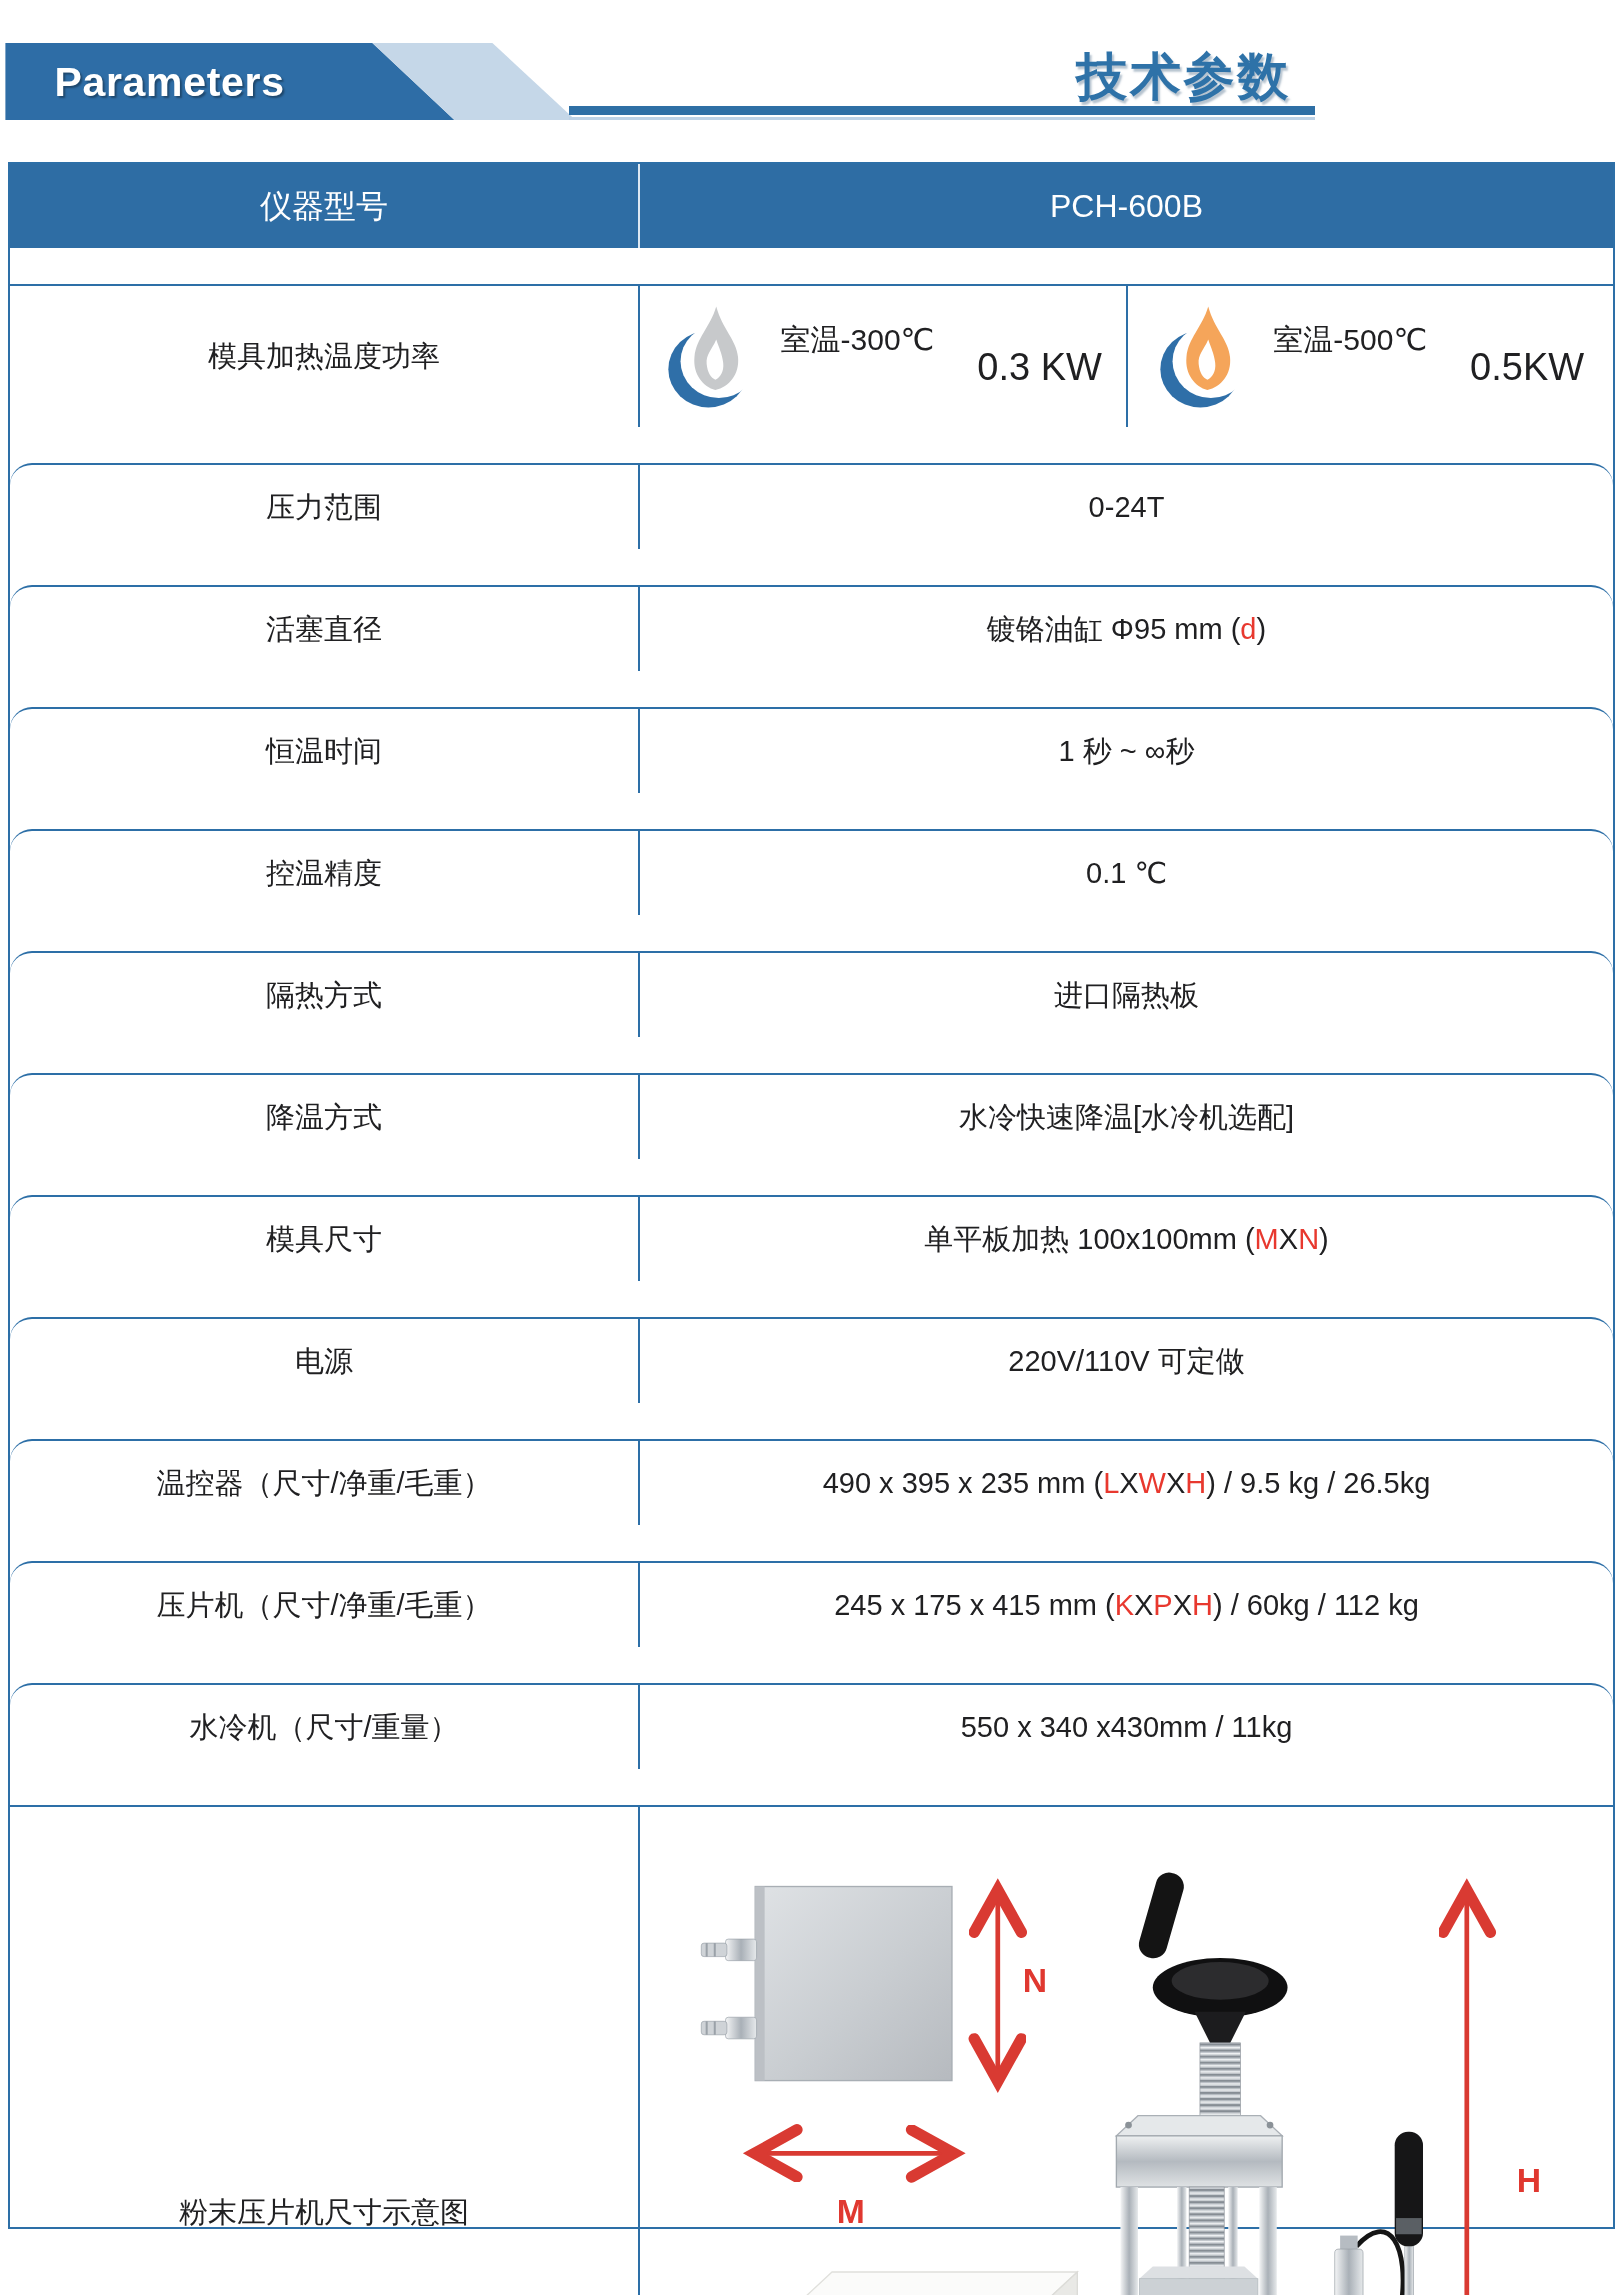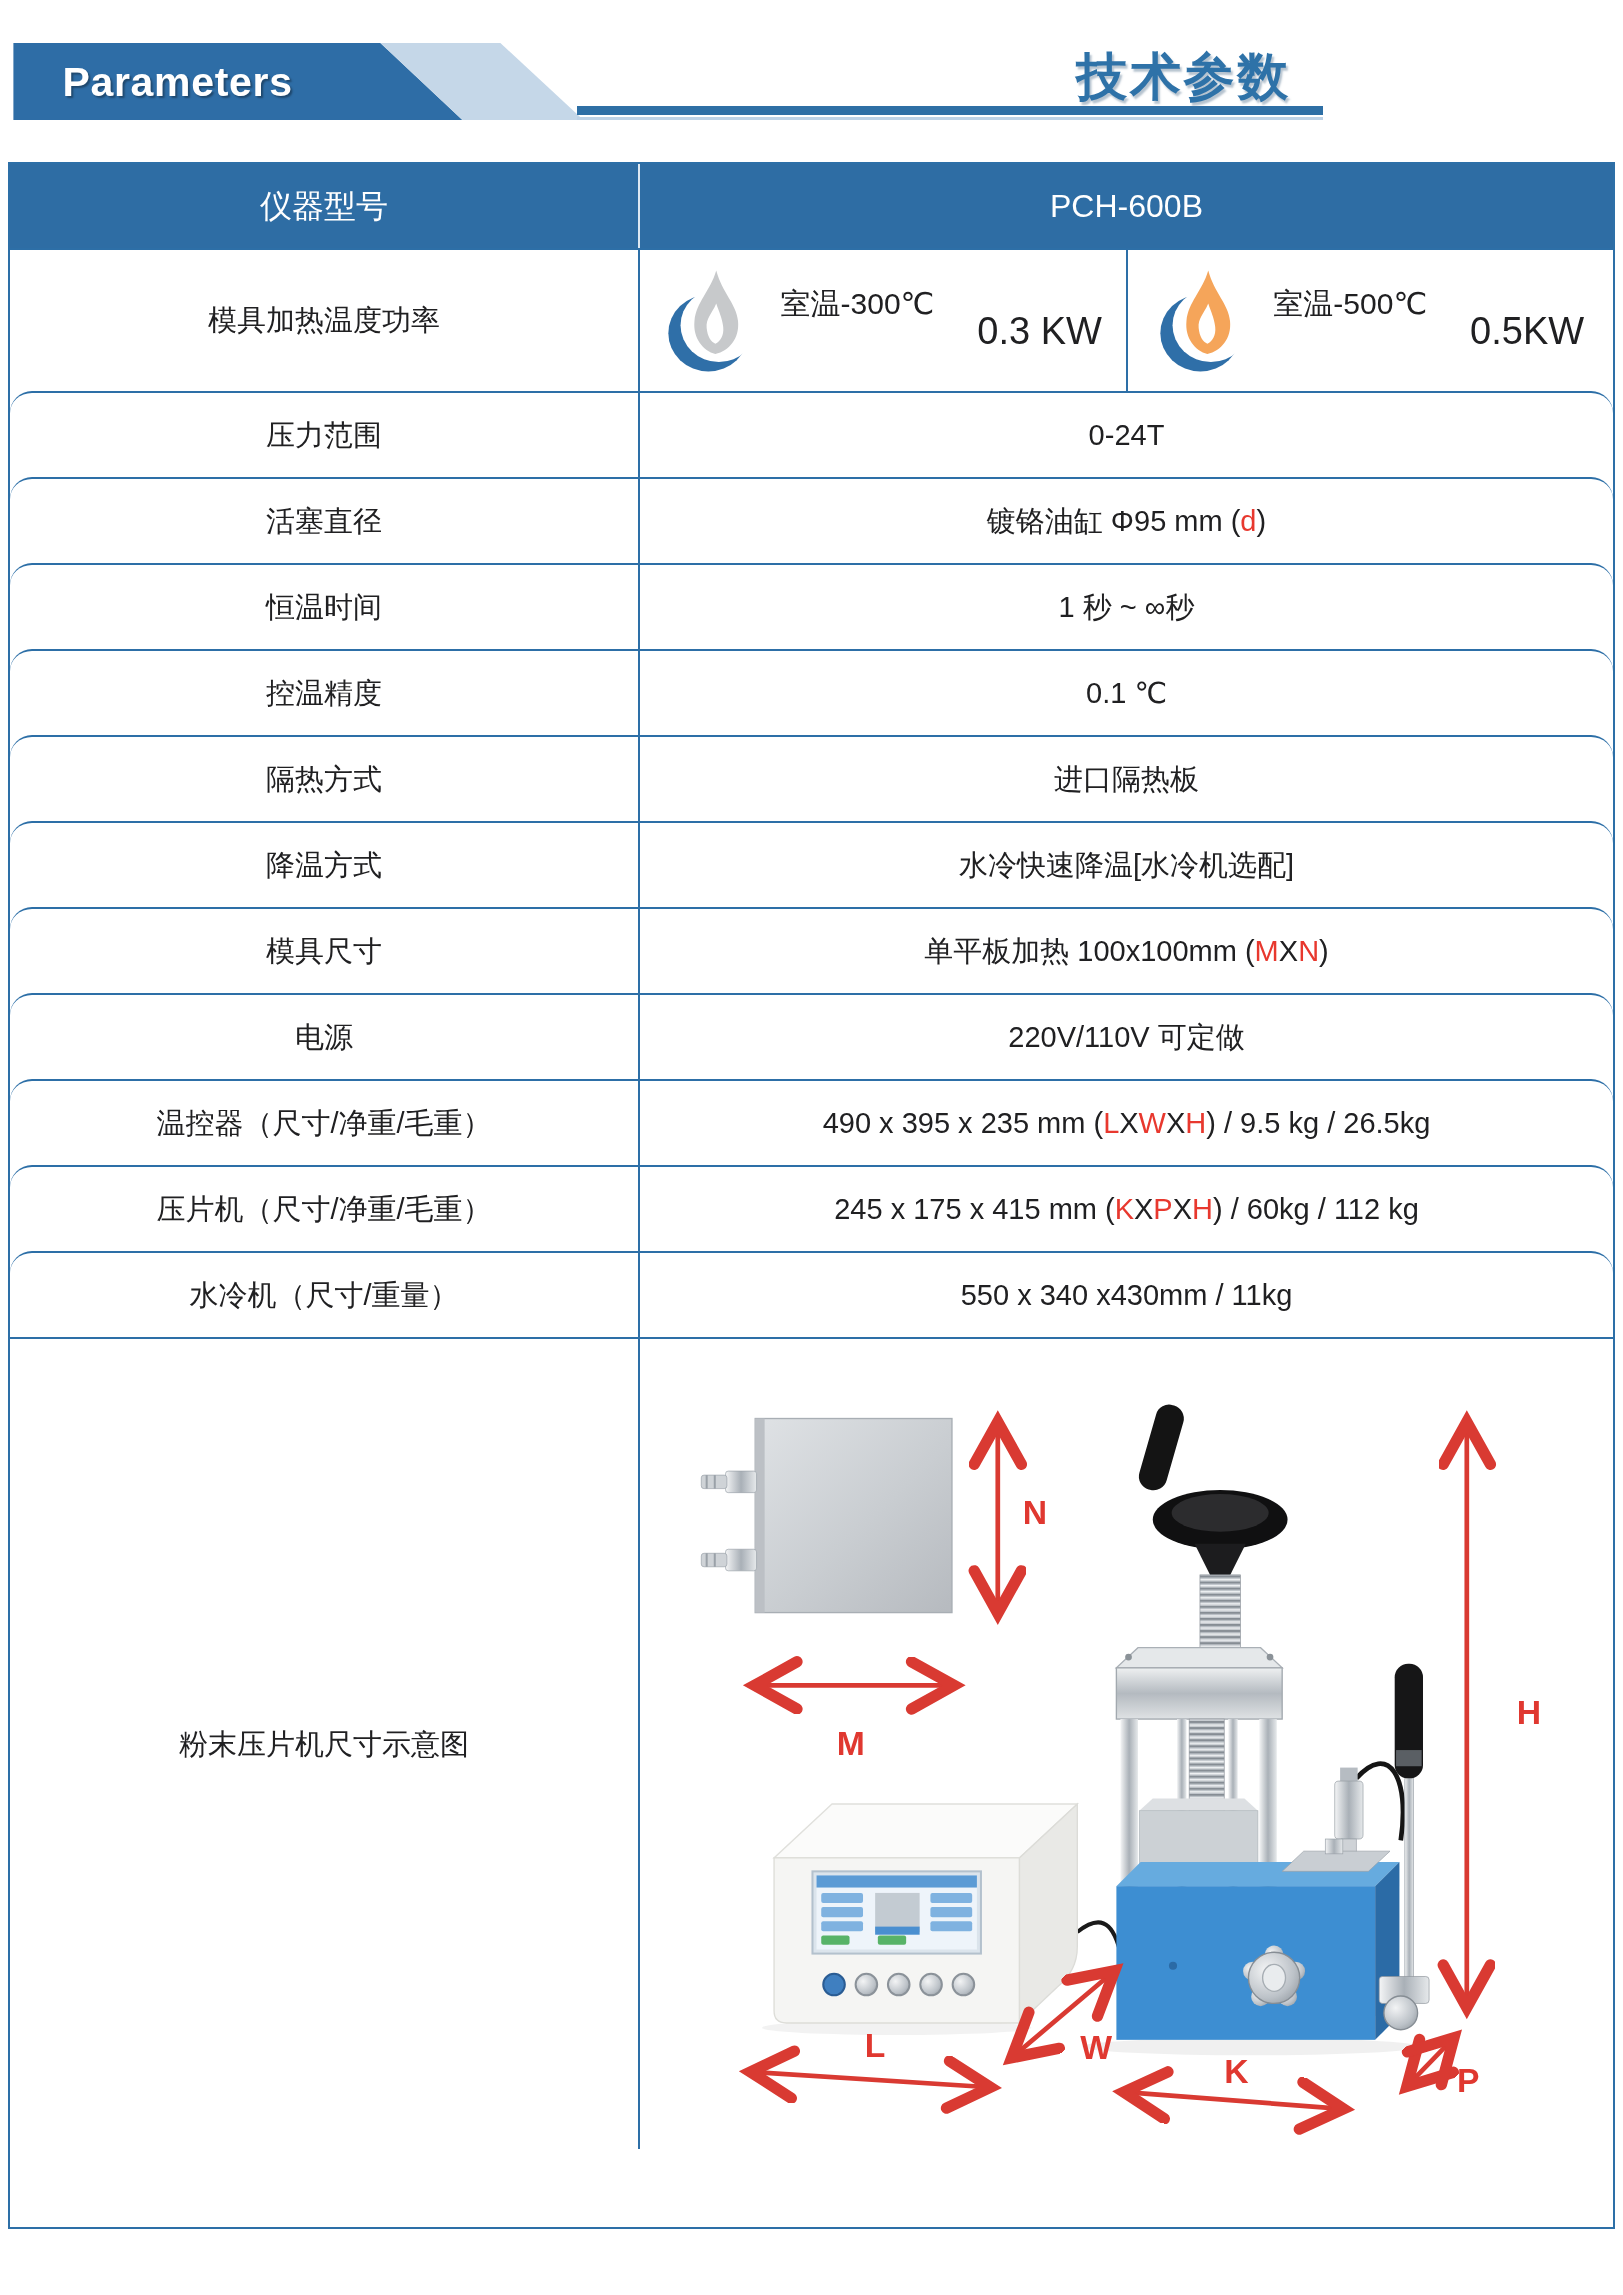--- a/index.html
+++ b/index.html
@@ -1,36 +1,36 @@
 <!DOCTYPE html>
 <html style="font-size:10.8px"><head>
 <meta charset="utf-8">
 <style>
   html,body{margin:0;padding:0;background:#ffffff;}
   body{font-family:"Liberation Sans","DejaVu Sans",sans-serif;color:#202022;}
   #page{position:relative;width:1623px;height:2295px;background:#fff;overflow:hidden;}
 
   
-  .banner{position:absolute;left:5.4px;top:43px;width:1310px;height:77px;margin-left:8px;}
+  .banner{position:absolute;left:5.4px;top:43px;width:1310px;height:77px;}
   .banner .dark{position:absolute;inset:0;background:#2e6da6;
     clip-path:polygon(0 0,367px 0,449px 77px,0 77px);}
   .banner .light{position:absolute;inset:0;background:#c5d7e8;
     clip-path:polygon(367px 0,487px 0,570px 77px,449px 77px);}
   .banner .rule{position:absolute;left:564px;right:0;top:63px;height:8.8px;background:#2e6fa5;}
   .banner .rule-light{position:absolute;left:564px;right:0;top:74px;height:3.4px;background:#bdd2e6;}
   .banner .label{position:absolute;left:49px;top:50%;transform:translateY(-50%);
     font-size:41px;font-weight:800;letter-spacing:0.7px;color:#fff;
     text-shadow:2px 2.7px 2px rgba(0,0,0,.35);}
   .page-title{position:absolute;left:893px;top:43px;width:398px;text-align:right;
     font-size:51px;font-weight:800;color:#2e72a8;letter-spacing:2.7px;
     text-shadow:2px 2.7px 2px rgba(110,135,160,.5);}
 
   
   .spec-table{position:absolute;left:8px;top:162px;width:1607px;height:2067px;
-    border:2.7px solid #2d6fa7;box-sizing:border-box;display:flex;flex-direction:column;background:#fff;}
+    border:2.7px solid #2d6fa7;box-sizing:border-box;display:flex;flex-direction:column;background:#fff;gap:36px;}
   .row{display:flex;flex:none;box-sizing:border-box;border-top:2.7px solid #2d6fa7;}
   .row:first-child{border-top:none;}
   .cell{display:flex;align-items:center;justify-content:center;box-sizing:border-box;
     font-size:29px;line-height:1.25;text-align:center;}
   .cell.label{width:628px;flex:none;}
   .cell.value{flex:1;border-left:2.7px solid #2d6fa7;}
   .red{color:#e8382e;}
 
   .row.header{height:84px;background:#2e6da4;}
   .row.header .cell{color:#fff;font-size:32px;}

